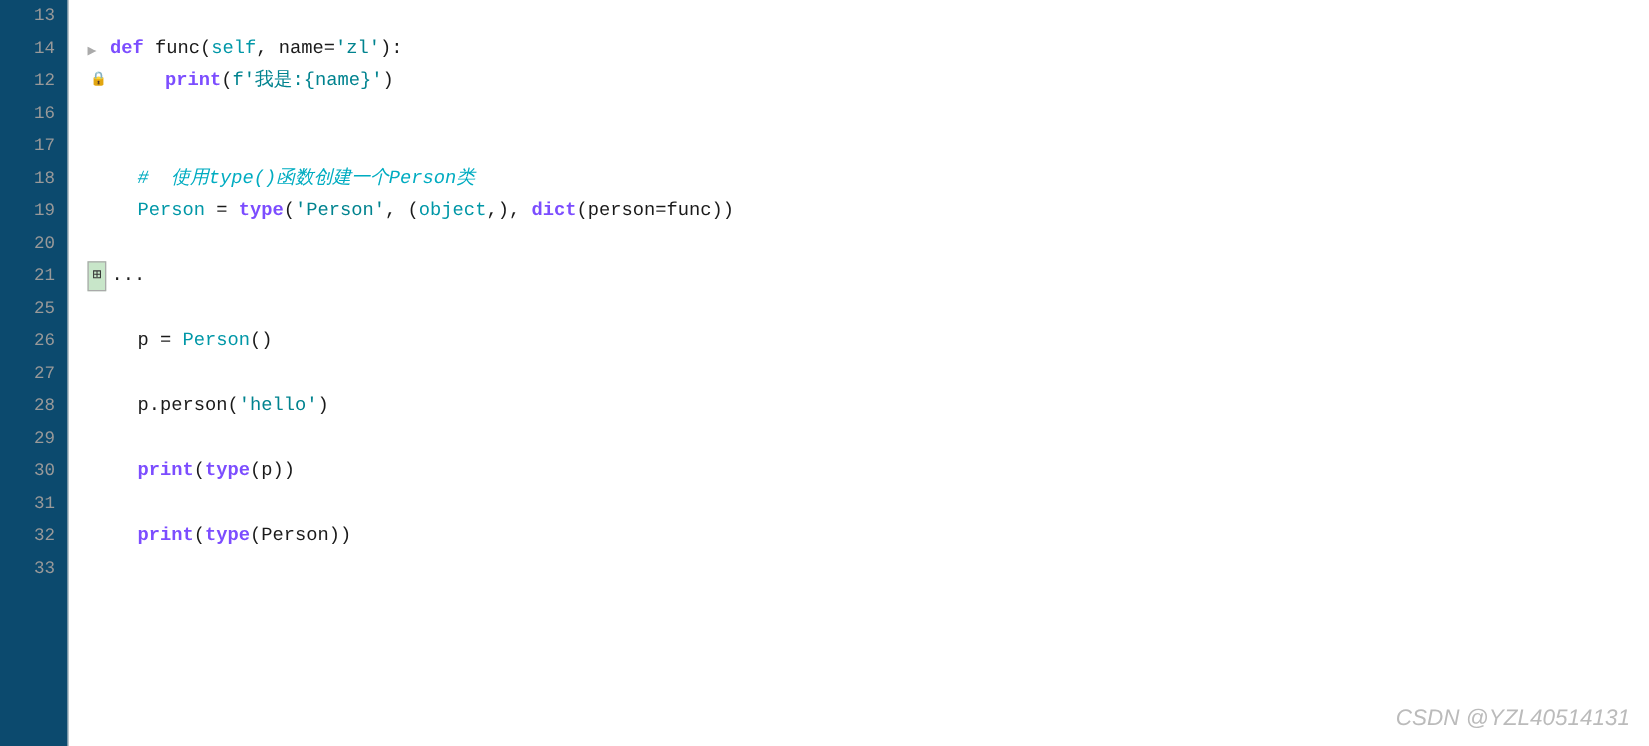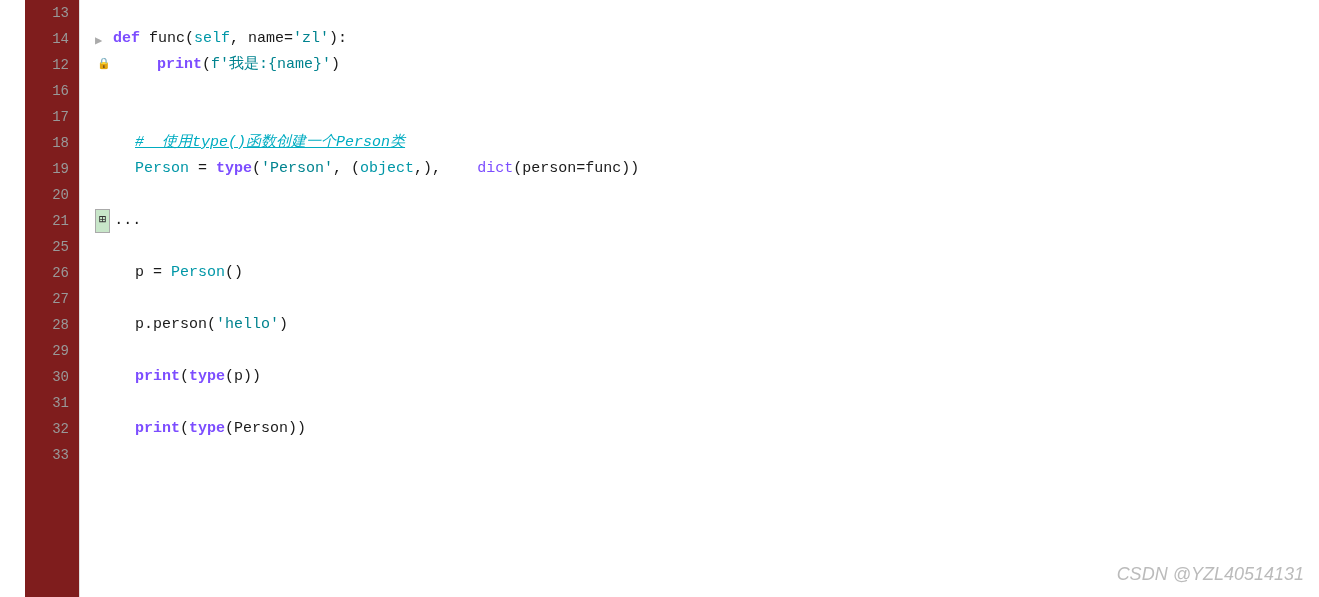--- a/index.html
+++ b/index.html
@@ -21,26 +21,25 @@
       display: flex;
       width: 1319px;
       height: 597px;
       background-color: #ffffff;
       overflow: hidden;
       position: relative;
     }
 
     .line-numbers {
       width: 55px;
-      background-color: #7f1d1d;
+      background-color: #0c4a6e;
       border-right: 1px solid #e0e0e0;
       padding: 0;
       user-select: none;
       flex-shrink: 0;
-      margin-left: 25px;
     }
 
     .line-number {
       display: flex;
       align-items: center;
       justify-content: flex-end;
       padding-right: 10px;
       height: 26px;
       color: #999;
       font-size: 14px;
@@ -71,24 +70,24 @@
       flex-shrink: 0;
     }
 
     
     .kw-def { color: #7c4dff; font-weight: bold; }
     .kw-func-name { color: #1a1a1a; }
     .kw-self { color: #0097a7; }
     .kw-print { color: #7c4dff; font-weight: bold; }
     .kw-type { color: #7c4dff; font-weight: bold; }
     .kw-object { color: #0097a7; }
-    .kw-dict { color: #7c4dff; font-weight: normal; margin-left: 27px; }
+    .kw-dict { color: #7c4dff; font-weight: bold; }
     .string { color: #00838f; }
     .fstring { color: #00838f; }
-    .comment { color: #00acc1; font-style: italic; text-decoration: underline; }
+    .comment { color: #00acc1; font-style: italic; }
     .plain { color: #1a1a1a; }
     .ellipsis { color: #1a1a1a; }
     .class-name { color: #0097a7; }
 
     .watermark {
       position: absolute;
       bottom: 8px;
       right: 15px;
       color: #bbb;
       font-size: 18px;

